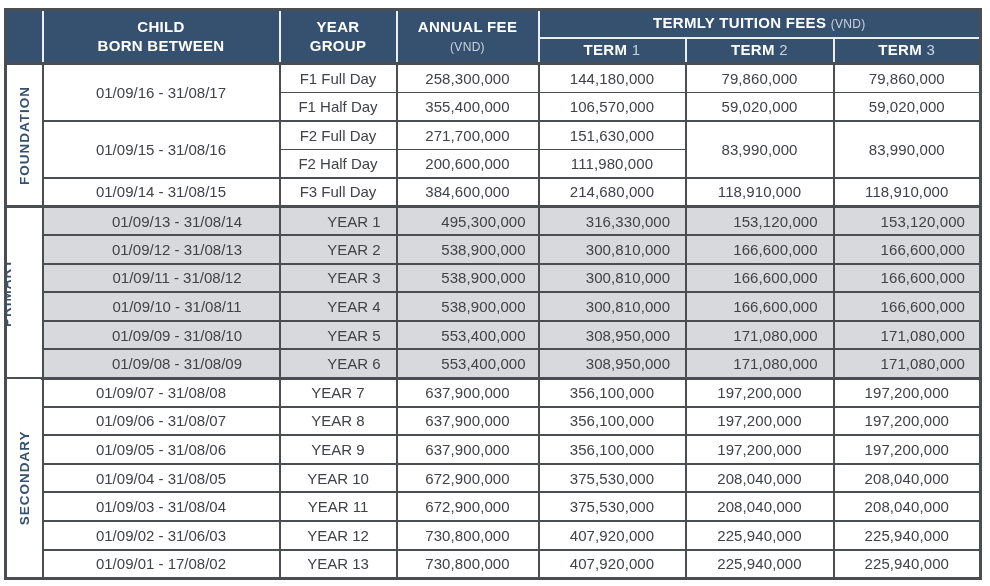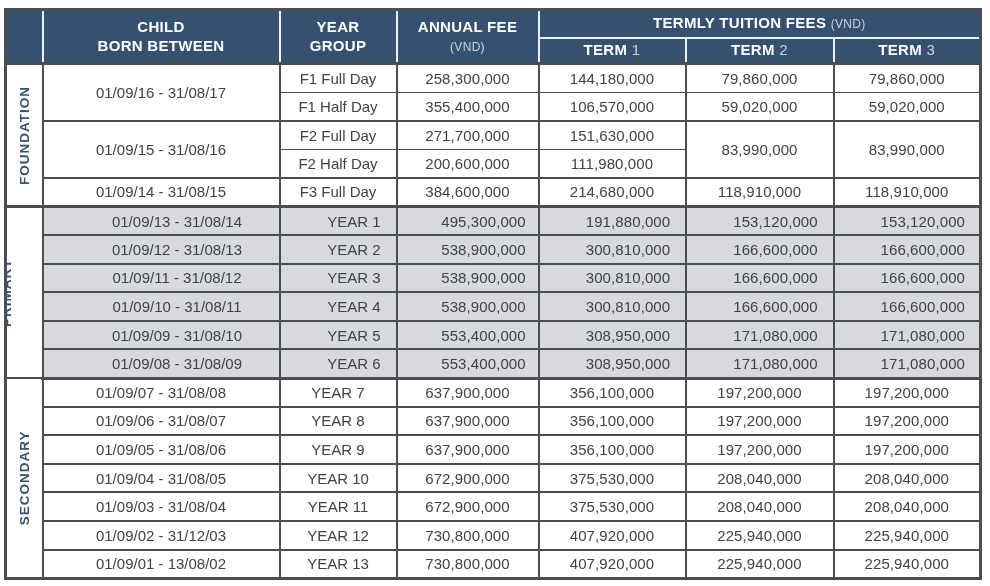--- a/index.html
+++ b/index.html
@@ -162,21 +162,21 @@
       <td class="num">214,680,000</td>
       <td class="num">118,910,000</td>
       <td class="num">118,910,000</td>
     </tr>
 
     <tr class="sec shade">
       <td class="seclabel" rowspan="6">PRIMARY</td>
       <td>01/09/13 - 31/08/14</td>
       <td>YEAR 1</td>
       <td class="num">495,300,000</td>
-      <td class="num">191,880,000</td>
+      <td class="num">316,330,000</td>
       <td class="num">153,120,000</td>
       <td class="num">153,120,000</td>
     </tr>
     <tr class="grp shade">
       <td>01/09/12 - 31/08/13</td>
       <td>YEAR 2</td>
       <td class="num">538,900,000</td>
       <td class="num">300,810,000</td>
       <td class="num">166,600,000</td>
       <td class="num">166,600,000</td>
@@ -249,29 +249,29 @@
     </tr>
     <tr class="grp">
       <td>01/09/03 - 31/08/04</td>
       <td>YEAR 11</td>
       <td class="num">672,900,000</td>
       <td class="num">375,530,000</td>
       <td class="num">208,040,000</td>
       <td class="num">208,040,000</td>
     </tr>
     <tr class="grp">
-      <td>01/09/02 - 31/12/03</td>
+      <td>01/09/02 - 31/06/03</td>
       <td>YEAR 12</td>
       <td class="num">730,800,000</td>
       <td class="num">407,920,000</td>
       <td class="num">225,940,000</td>
       <td class="num">225,940,000</td>
     </tr>
     <tr class="grp">
-      <td>01/09/01 - 13/08/02</td>
+      <td>01/09/01 - 17/08/02</td>
       <td>YEAR 13</td>
       <td class="num">730,800,000</td>
       <td class="num">407,920,000</td>
       <td class="num">225,940,000</td>
       <td class="num">225,940,000</td>
     </tr>
   </tbody>
 </table>
 
 </body></html>

